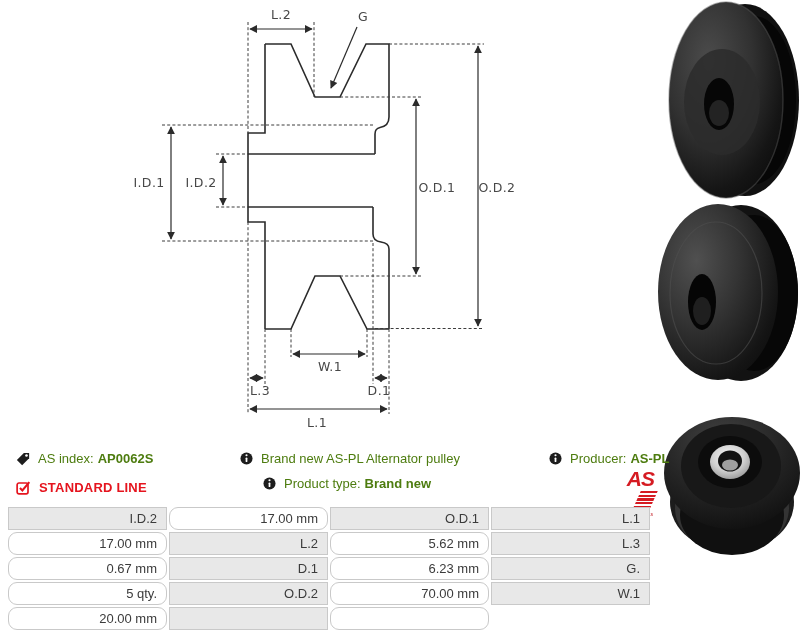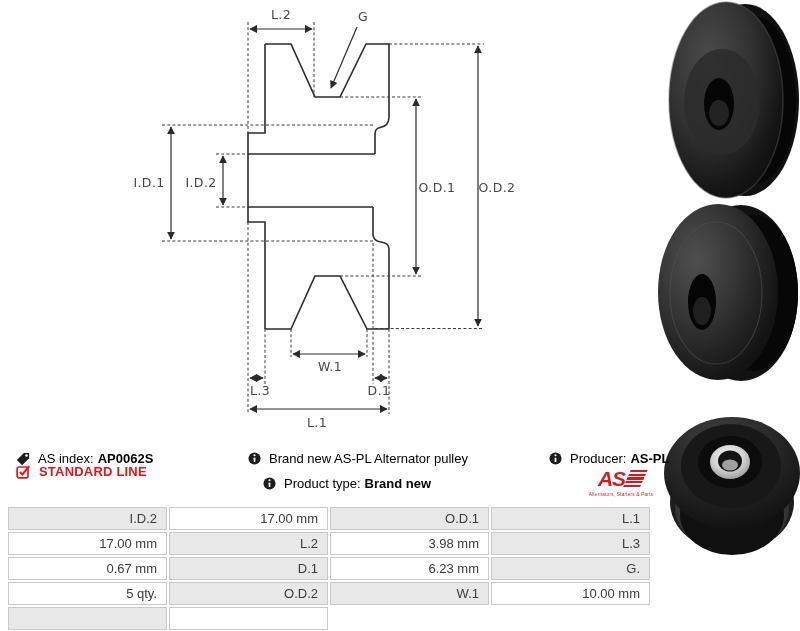--- a/index.html
+++ b/index.html
@@ -9,43 +9,43 @@
 
   
   #drawing{position:absolute;left:0;top:0;}
   .dim-label{font-size:12.5px;fill:#474747;letter-spacing:.4px;}
 
   
   .photo{position:absolute;}
 
   
   .info-item{position:absolute;display:flex;align-items:center;gap:8px;
-             font-size:13px;color:#000000;white-space:nowrap;}
+             font-size:13px;color:#4d7c0f;white-space:nowrap;}
   .info-item .val{font-weight:bold;margin-left:4px;}
   .info-item.red{color:#e5141e;font-weight:bold;letter-spacing:.2px;}
   .ic{flex:0 0 auto;display:block;}
 
   
   .aspl-logo{position:absolute;left:588px;top:469px;width:66px;text-align:center;}
-  .aspl-top{display:flex;align-items:flex-end;justify-content:center;gap:2px;}
+  .aspl-top{display:flex;align-items:flex-end;justify-content:center;gap:2px;flex-direction:column;}
   .aspl-as{font-style:italic;font-weight:bold;font-size:21px;line-height:20px;
            color:#d51b22;letter-spacing:-1px;}
   .aspl-stripes{display:flex;flex-direction:column;gap:1.5px;transform:skewX(-24deg);
                 margin-bottom:2px;}
   .aspl-stripes i{display:block;width:17px;height:2.2px;background:#d51b22;}
   .aspl-sub{font-size:4.6px;color:#c5242b;letter-spacing:.25px;white-space:nowrap;
             margin-top:2.5px;}
 
   
   .spec-table{position:absolute;left:8px;top:507px;display:grid;
               grid-template-columns:repeat(4,159px);grid-auto-rows:23px;gap:2px;}
   .cell{border:1px solid #c9c9c9;display:flex;align-items:center;
         justify-content:flex-end;padding-right:9px;font-size:13px;color:#3b3b3b;}
   .cell.lab{background:#e8e8e8;}
-  .cell.val{background:#ffffff;}
+  .cell.val{background:#ffffff;border-radius:9px;}
 </style>
 </head>
 <body>
 
 <div id="screen">
 
   <svg id="drawing" width="560" height="445" viewBox="0 0 560 445">
     <defs>
       <marker id="ah" viewBox="0 0 10 10" refX="9" refY="5" markerWidth="9" markerHeight="6.5" orient="auto-start-reverse">
         <path d="M0,0 L10,5 L0,10 Z" fill="#2b2b2b"></path>
@@ -167,29 +167,29 @@
   </svg>
 
   <div class="info-item" style="left:16px;top:451px">
     <svg class="ic" width="14" height="14" viewBox="0 0 16 16">
       <path d="M9,1 L1,9 L7,15 L15,7 L15,1 Z" fill="#1d1d1d"></path>
       <circle cx="12" cy="4" r="1.5" fill="#fff"></circle>
     </svg>
     <span><span>AS index:</span><b class="val">AP0062S</b></span>
   </div>
 
-  <div class="info-item red" style="left:16px;top:464px">
+  <div class="info-item red" style="left:16px;top:480px">
     <svg class="ic" width="15" height="15" viewBox="0 0 16 16">
       <rect x="1.2" y="3.2" width="11.6" height="11.6" rx="2" fill="#fff" stroke="#e5141e" stroke-width="1.8"></rect>
       <path d="M4.2,8.6 L6.8,11.2 L14.2,2.2" stroke="#e5141e" stroke-width="2.2" fill="none"></path>
     </svg>
     <span>STANDARD LINE</span>
   </div>
 
-  <div class="info-item" style="left:248px;top:451px">
+  <div class="info-item" style="left:240px;top:451px">
     <svg class="ic" width="13" height="13" viewBox="0 0 14 14">
       <circle cx="7" cy="7" r="6.5" fill="#1d1d1d"></circle>
       <rect x="6.05" y="5.9" width="1.9" height="5" rx=".9" fill="#fff"></rect>
       <circle cx="7" cy="3.5" r="1.15" fill="#fff"></circle>
     </svg>
     <span>Brand new AS-PL Alternator pulley</span>
   </div>
 
   <div class="info-item" style="left:263px;top:476px">
     <svg class="ic" width="13" height="13" viewBox="0 0 14 14">
@@ -224,30 +224,31 @@
   </div>
 
   <div class="spec-table">
     <div class="cell lab">I.D.2</div>
     <div class="cell val">17.00 mm</div>
     <div class="cell lab">O.D.1</div>
 
     <div class="cell lab">L.1</div>
     <div class="cell val">17.00 mm</div>
     <div class="cell lab">L.2</div>
-    <div class="cell val">3.98 mm</div>
+    <div class="cell val">5.62 mm</div>
 
     <div class="cell lab">L.3</div>
     <div class="cell val">0.67 mm</div>
     <div class="cell lab">D.1</div>
     <div class="cell val">6.23 mm</div>
 
     <div class="cell lab">G.</div>
     <div class="cell val">5 qty.</div>
     <div class="cell lab">O.D.2</div>
+    <div class="cell val">70.00 mm</div>
 
     <div class="cell lab">W.1</div>
-    <div class="cell val">10.00 mm</div>
+    <div class="cell val">20.00 mm</div>
     <div class="cell lab"></div>
     <div class="cell val"></div>
   </div>
 
 </div>
 
 </body></html>

